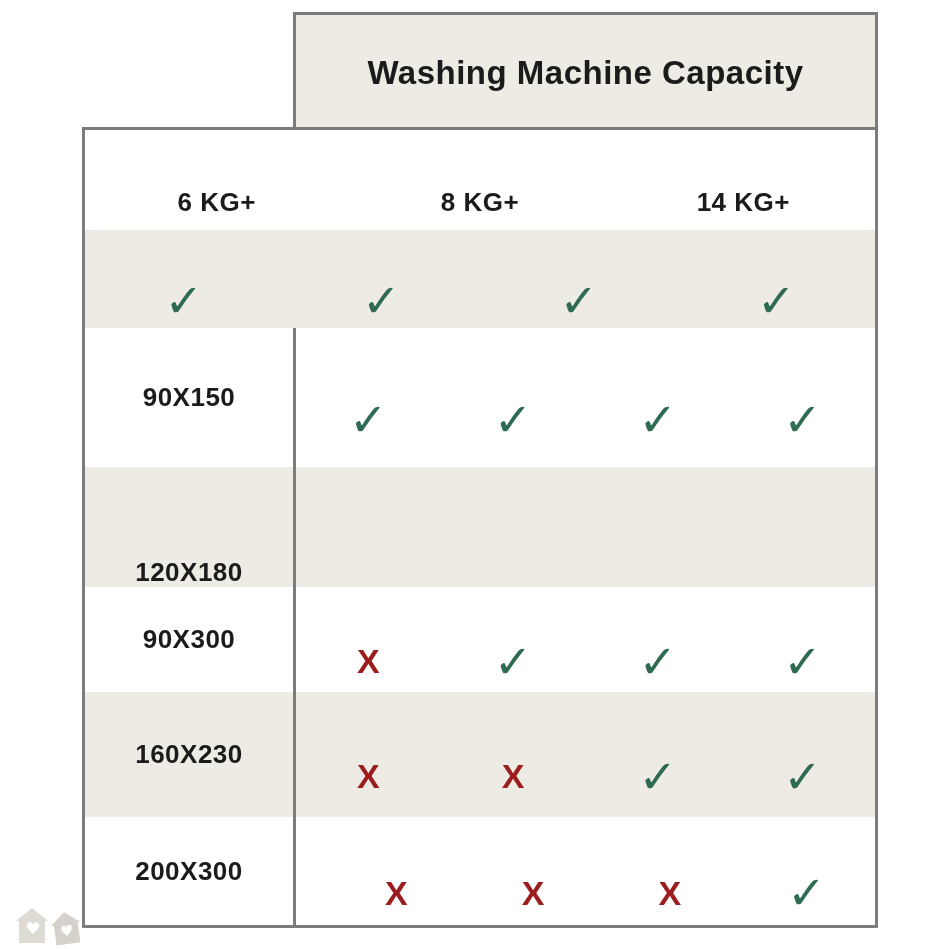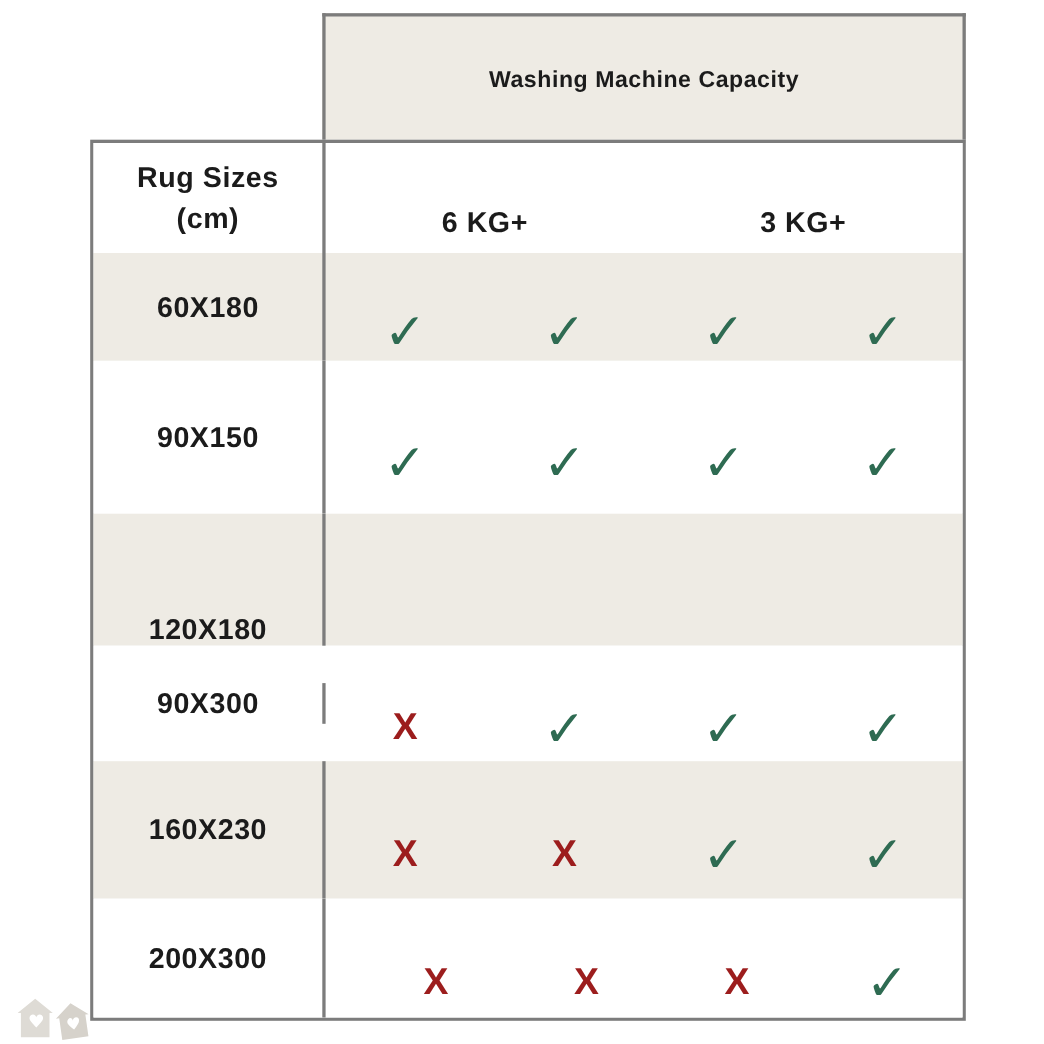--- a/index.html
+++ b/index.html
@@ -18,37 +18,37 @@
     color:var(--text);
   }
 
   
   .wm-header{
     position:absolute;left:293px;top:12px;width:585px;height:118px;
     background:var(--beige);
     border:3px solid var(--border);
     border-bottom:none;
     display:flex;align-items:center;justify-content:center;
-    font-size:21px;font-weight:bold;letter-spacing:0.5px;
+    font-size:33px;font-weight:bold;letter-spacing:0.5px;
   }
 
   
   .table-box{
     position:absolute;left:82px;top:127px;width:796px;height:801px;
     border:3px solid var(--border);
     background:#ffffff;
     display:flex;flex-direction:column;
   }
   .trow{display:flex;width:100%;}
   .trow.beige{background:var(--beige);}
   .trow.white{background:#ffffff;}
   .thead-row{height:110px;background:#ffffff;}
   .trow:nth-child(2){height:152px;}
   .trow:nth-child(3){height:120px;flex-direction:column;}
-  .trow:nth-child(4){height:115px;align-items:center;}
+  .trow:nth-child(4){height:115px;}
   .trow:nth-child(5){height:137px;}
   .trow:nth-child(6){height:118px;gap:32px;}
   .trow:nth-child(7){flex:1;}
 
   .cell-label{
     width:211px;flex:0 0 211px;
     border-right:3px solid var(--border);
     display:flex;flex-direction:column;align-items:center;justify-content:center;
     font-size:26px;font-weight:bold;letter-spacing:0.5px;
     text-align:center;line-height:37px;
@@ -74,32 +74,28 @@
 </style>
 </head>
 <body>
 
 <div class="wm-header">
   <span>Washing Machine Capacity</span>
 </div>
 
 <div class="table-box">
   <div class="trow thead-row">
-    <div class="cell-label">
-      <span>Rug Sizes</span>
-      <span>(cm)</span>
-    </div>
     <div class="cell-marks">
       <span class="col-head">6 KG+</span>
-      <span class="col-head">3 KG+</span>
+      <span class="col-head">8 KG+</span>
+      <span class="col-head">14 KG+</span>
     </div>
   </div>
 
   <div style="display:contents"><div class="trow beige">
-        <div class="cell-label">60X180</div>
         <div class="cell-marks">
           <span class="mark check">✓</span>
           <span class="mark check">✓</span>
           <span class="mark check">✓</span>
           <span class="mark check">✓</span>
         </div>
       </div><div class="trow white">
         <div class="cell-label">90X150</div>
         <div class="cell-marks">
           <span class="mark check">✓</span>

